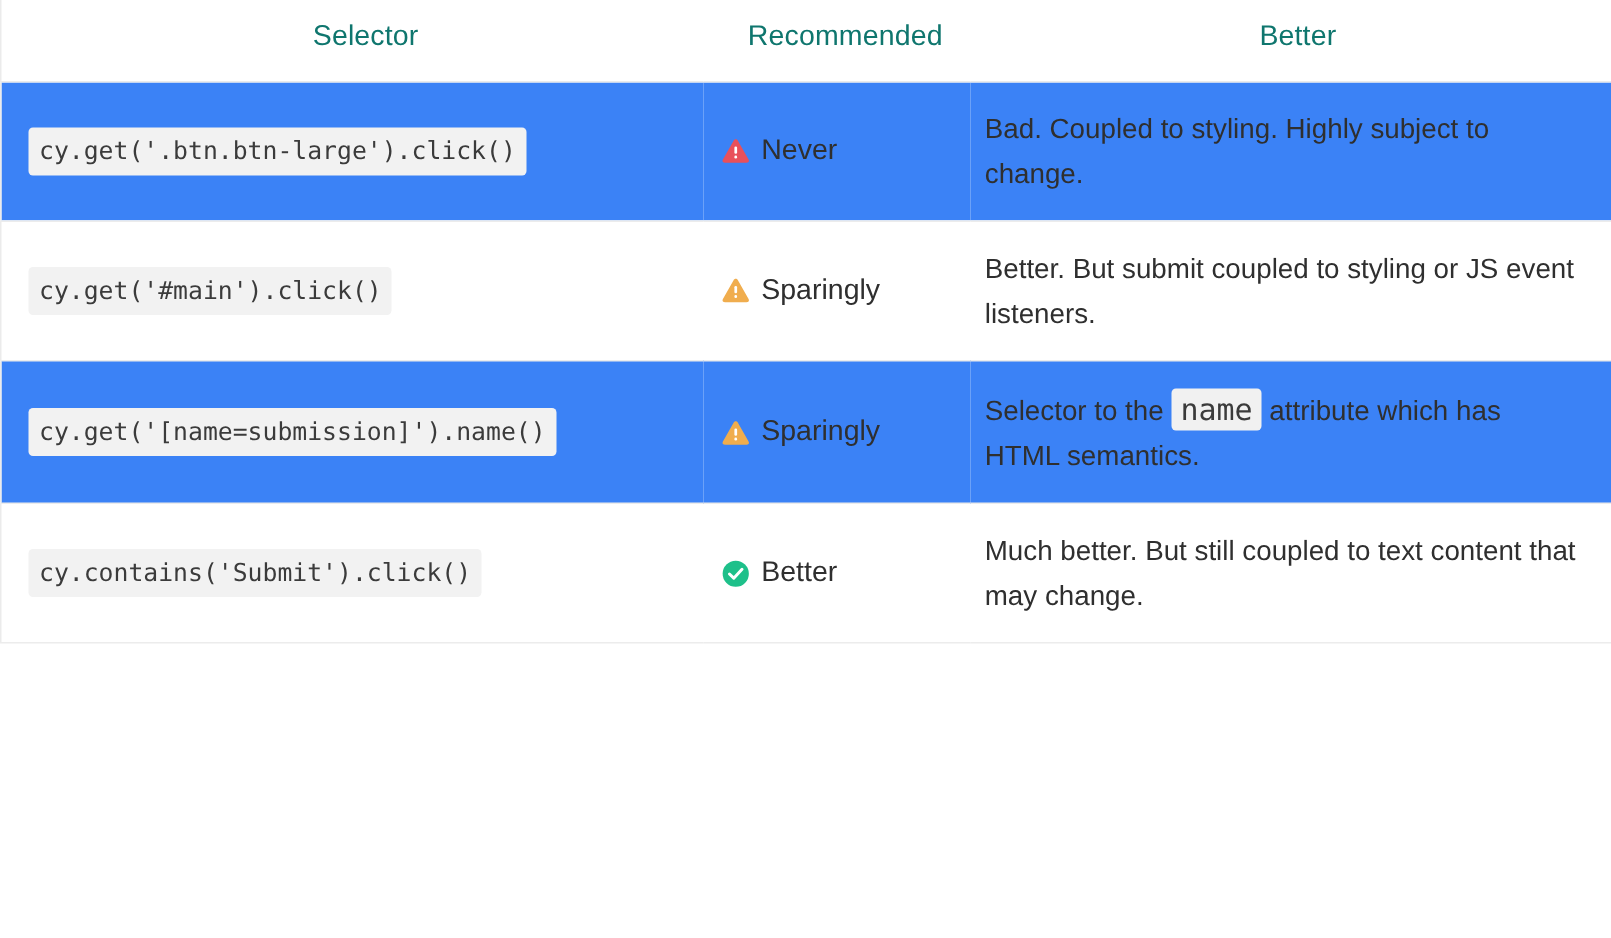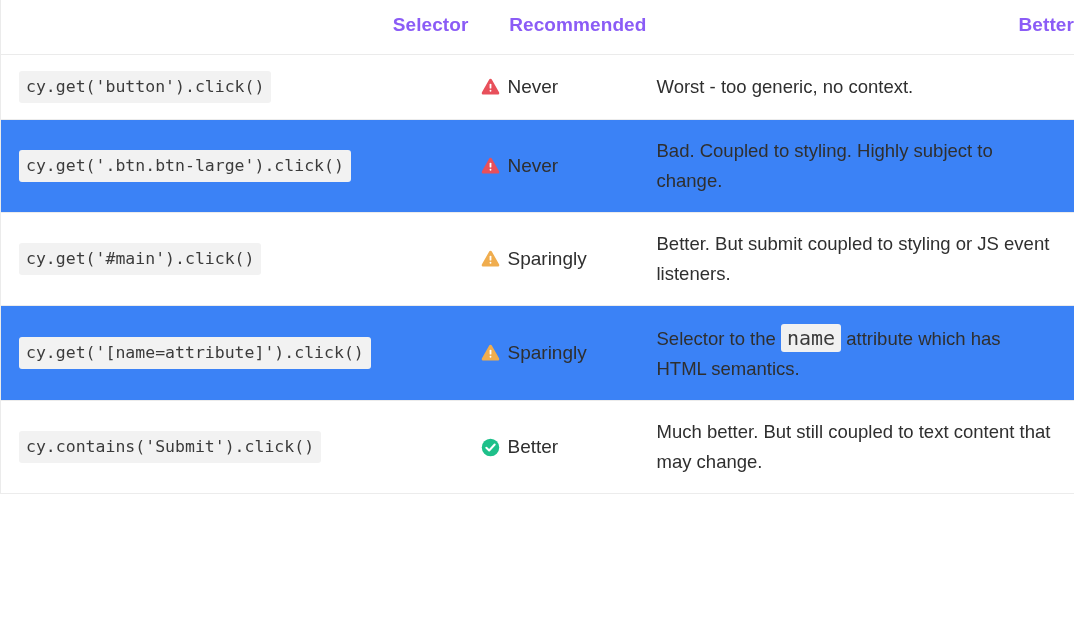--- a/index.html
+++ b/index.html
@@ -28,24 +28,24 @@
     table-layout: fixed;
     border-left: 1px solid #ebebeb;
     border-right: 1px solid #ebebeb;
   }
 
   col.col-selector    { width: 468px; }
   col.col-recommended { width: 178px; }
   col.col-notes       { width: 428px; }
 
   thead th {
-    text-align: right;
-    font-weight: 700;
+    text-align: center;
+    font-weight: 400;
     font-size: 19px;
-    color: #8b5cf6;
+    color: #0f766e;
     padding: 14px 0 18px 18px;
     border-bottom: 1px solid #ebebeb;
     background: #ffffff;
     vertical-align: middle;
     letter-spacing: 0.1px;
   }
   thead th.th-recommended { padding-left: 12px; }
   thead th.th-notes       { padding-left: 10px; }
 
   tbody tr { background: #ffffff; }
@@ -127,53 +127,35 @@
       <col class="col-notes">
     </colgroup>
     <thead>
       <tr>
         <th class="th-selector">Selector</th>
         <th class="th-recommended">Recommended</th>
         <th class="th-notes">Better</th>
       </tr>
     </thead>
     <tbody id="table-body">
-        <tr>
-          <td class="cell-selector"><code class="code-chip">cy.get('button').click()</code></td>
+        <tr class="alt">
+          <td class="cell-selector"><code class="code-chip">cy.get('.btn.btn-large').click()</code></td>
           <td class="cell-recommended">
             <div class="rec-cell">
               <span style="display: flex;">
                 <svg class="rec-icon" viewBox="0 0 20 20" aria-hidden="true">
                   <path d="M10 1.9 C10.72 1.9 11.2 2.32 11.52 2.9 L19.0 16.1 C19.34 16.74 19.33 17.4 18.98 17.86 C18.66 18.28 18.14 18.4 17.5 18.4 L2.5 18.4 C1.86 18.4 1.34 18.28 1.02 17.86 C0.67 17.4 0.66 16.74 1.0 16.1 L8.48 2.9 C8.8 2.32 9.28 1.9 10 1.9 Z" fill="#e8505b"></path>
                   <rect x="9.05" y="7.0" width="1.9" height="5.1" rx="0.9" fill="#ffffff"></rect>
                   <rect x="9.05" y="13.4" width="1.9" height="2.0" rx="0.9" fill="#ffffff"></rect>
                 </svg>
               </span>
               <span class="rec-label">Never</span>
             </div>
           </td>
           <td class="cell-notes">
-            <div class="notes-text"><span>Worst - too generic, no context.</span></div>
-          </td>
-        </tr>
-        <tr class="alt">
-          <td class="cell-selector"><code class="code-chip">cy.get('.btn.btn-large').click()</code></td>
-          <td class="cell-recommended">
-            <div class="rec-cell">
-              <span style="display: flex;">
-                <svg class="rec-icon" viewBox="0 0 20 20" aria-hidden="true">
-                  <path d="M10 1.9 C10.72 1.9 11.2 2.32 11.52 2.9 L19.0 16.1 C19.34 16.74 19.33 17.4 18.98 17.86 C18.66 18.28 18.14 18.4 17.5 18.4 L2.5 18.4 C1.86 18.4 1.34 18.28 1.02 17.86 C0.67 17.4 0.66 16.74 1.0 16.1 L8.48 2.9 C8.8 2.32 9.28 1.9 10 1.9 Z" fill="#e8505b"></path>
-                  <rect x="9.05" y="7.0" width="1.9" height="5.1" rx="0.9" fill="#ffffff"></rect>
-                  <rect x="9.05" y="13.4" width="1.9" height="2.0" rx="0.9" fill="#ffffff"></rect>
-                </svg>
-              </span>
-              <span class="rec-label">Never</span>
-            </div>
-          </td>
-          <td class="cell-notes">
             <div class="notes-text"><span>Bad. Coupled to styling. Highly subject to change.</span></div>
           </td>
         </tr>
         <tr>
           <td class="cell-selector"><code class="code-chip">cy.get('#main').click()</code></td>
           <td class="cell-recommended">
             <div class="rec-cell">
               <span style="display: flex;">
                 <svg class="rec-icon" viewBox="0 0 20 20" aria-hidden="true">
                   <path d="M10 1.9 C10.72 1.9 11.2 2.32 11.52 2.9 L19.0 16.1 C19.34 16.74 19.33 17.4 18.98 17.86 C18.66 18.28 18.14 18.4 17.5 18.4 L2.5 18.4 C1.86 18.4 1.34 18.28 1.02 17.86 C0.67 17.4 0.66 16.74 1.0 16.1 L8.48 2.9 C8.8 2.32 9.28 1.9 10 1.9 Z" fill="#f0ad4e"></path>
@@ -182,21 +164,21 @@
                 </svg>
               </span>
               <span class="rec-label">Sparingly</span>
             </div>
           </td>
           <td class="cell-notes">
             <div class="notes-text"><span>Better. But submit coupled to styling or JS event listeners.</span></div>
           </td>
         </tr>
         <tr class="alt">
-          <td class="cell-selector"><code class="code-chip">cy.get('[name=attribute]').click()</code></td>
+          <td class="cell-selector"><code class="code-chip">cy.get('[name=submission]').name()</code></td>
           <td class="cell-recommended">
             <div class="rec-cell">
               <span style="display: flex;">
                 <svg class="rec-icon" viewBox="0 0 20 20" aria-hidden="true">
                   <path d="M10 1.9 C10.72 1.9 11.2 2.32 11.52 2.9 L19.0 16.1 C19.34 16.74 19.33 17.4 18.98 17.86 C18.66 18.28 18.14 18.4 17.5 18.4 L2.5 18.4 C1.86 18.4 1.34 18.28 1.02 17.86 C0.67 17.4 0.66 16.74 1.0 16.1 L8.48 2.9 C8.8 2.32 9.28 1.9 10 1.9 Z" fill="#f0ad4e"></path>
                   <rect x="9.05" y="7.0" width="1.9" height="5.1" rx="0.9" fill="#ffffff"></rect>
                   <rect x="9.05" y="13.4" width="1.9" height="2.0" rx="0.9" fill="#ffffff"></rect>
                 </svg>
               </span>
               <span class="rec-label">Sparingly</span>

